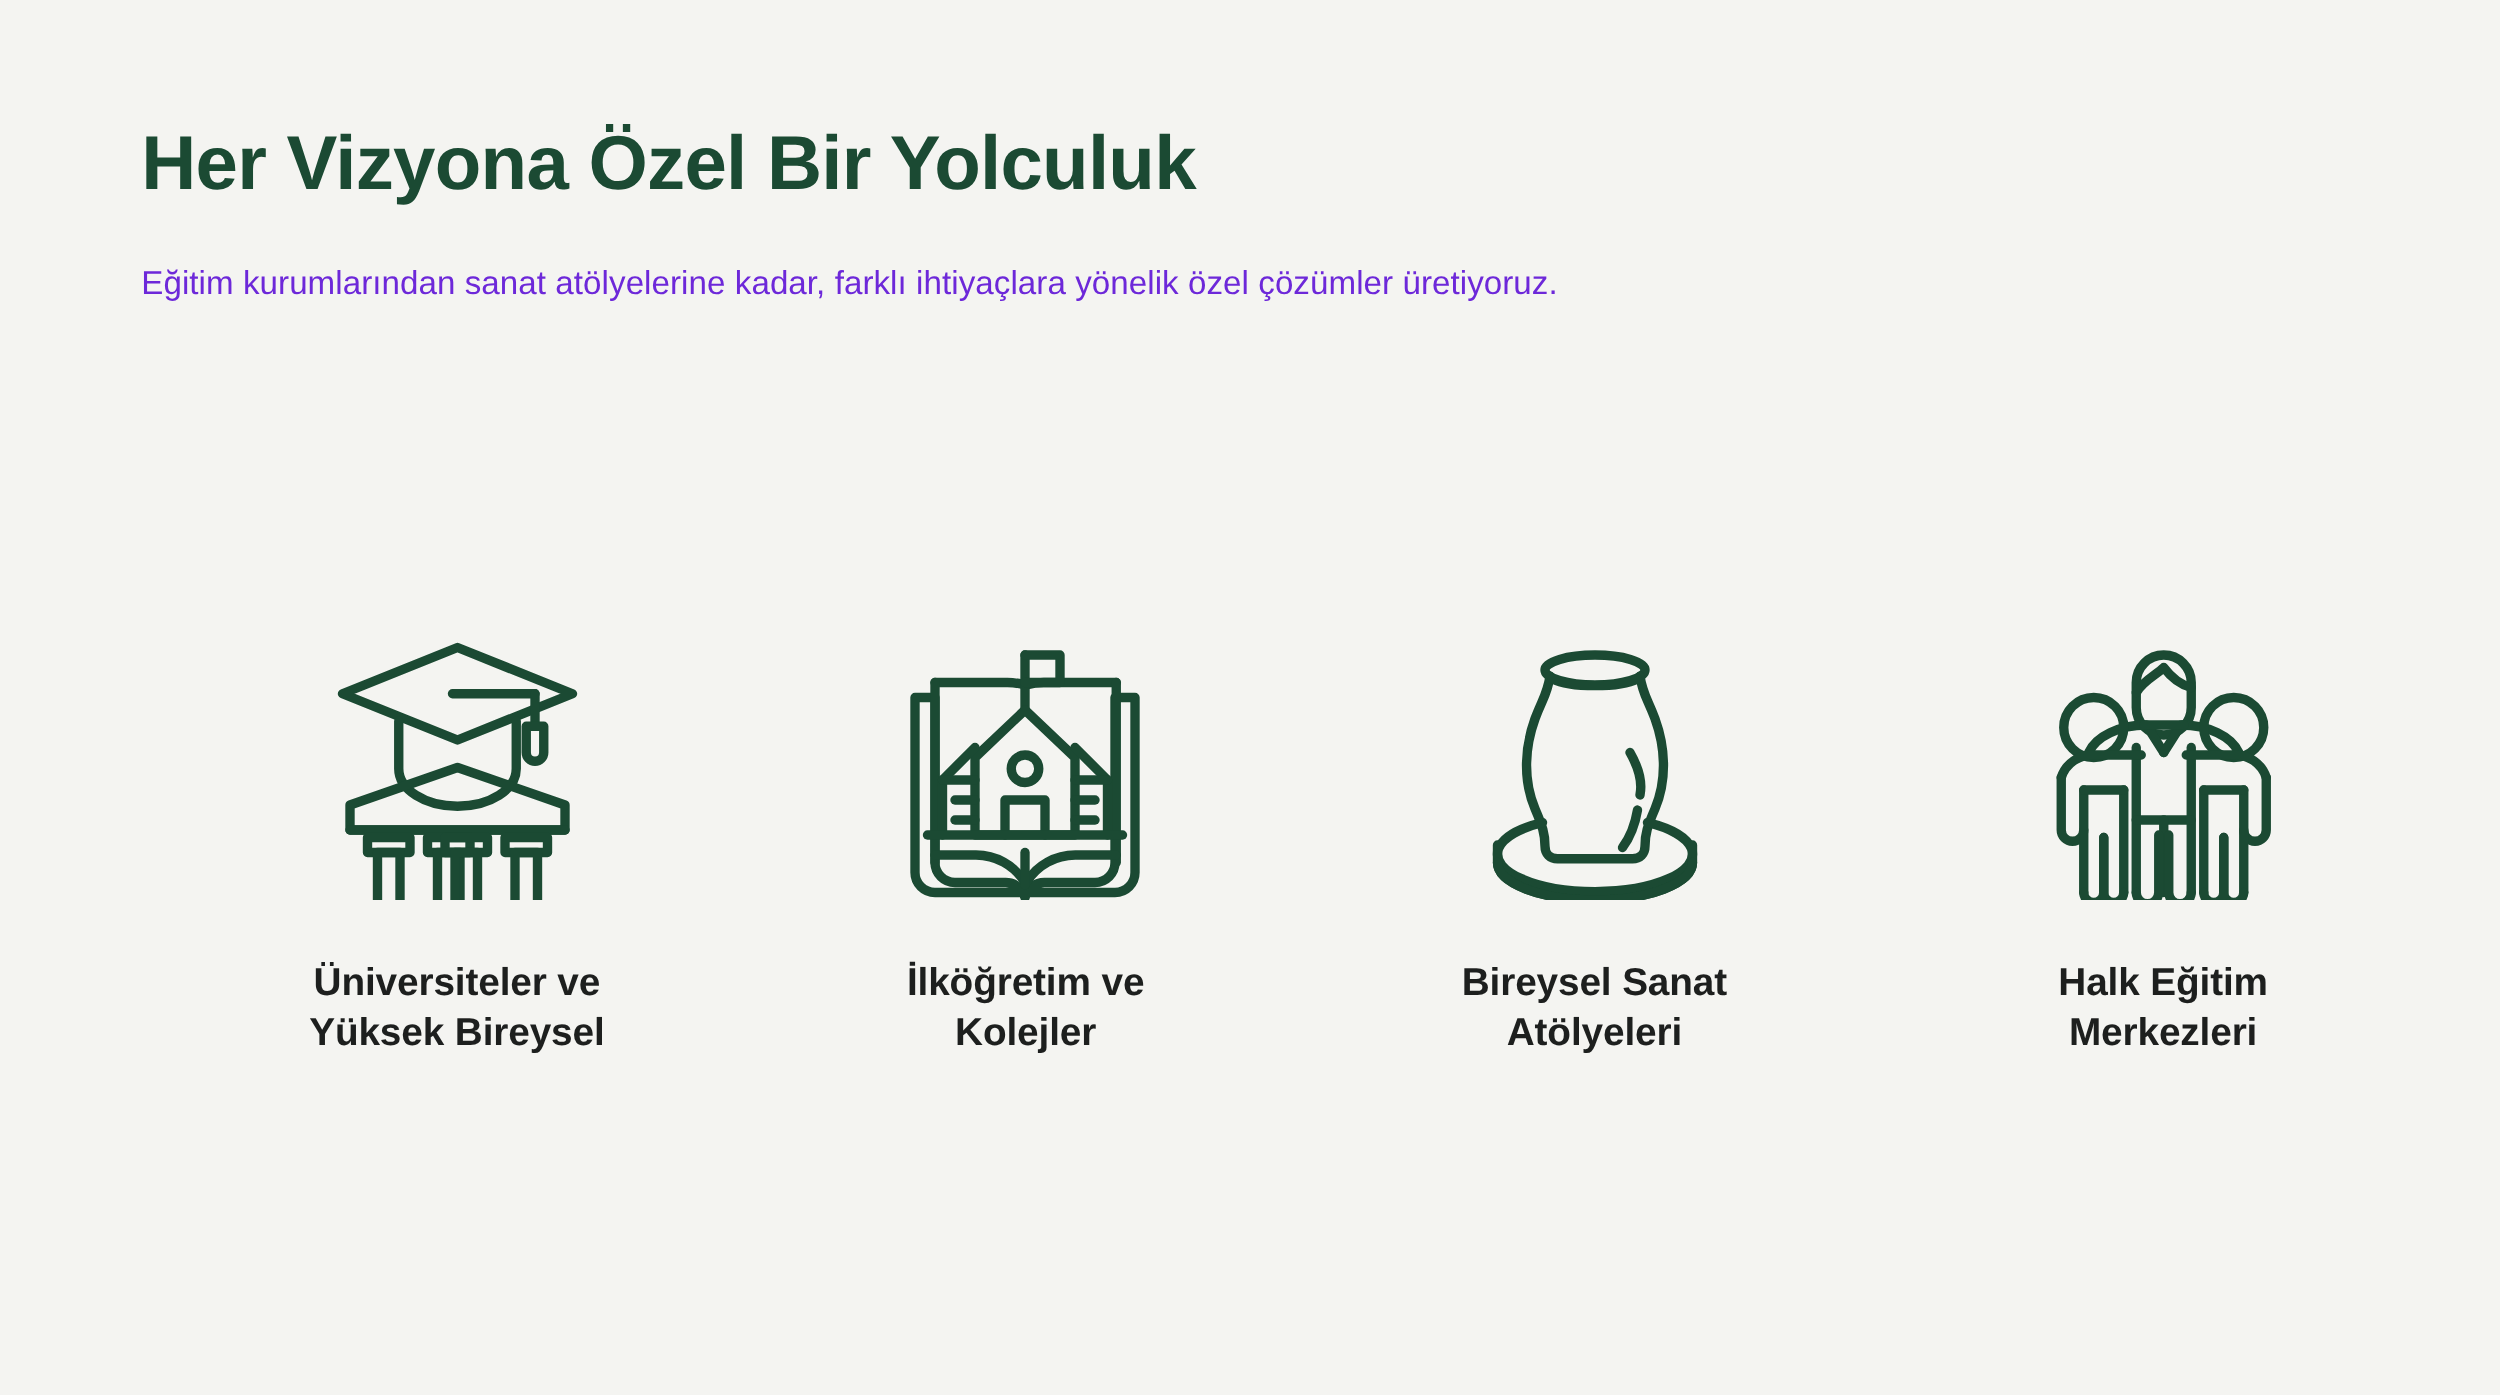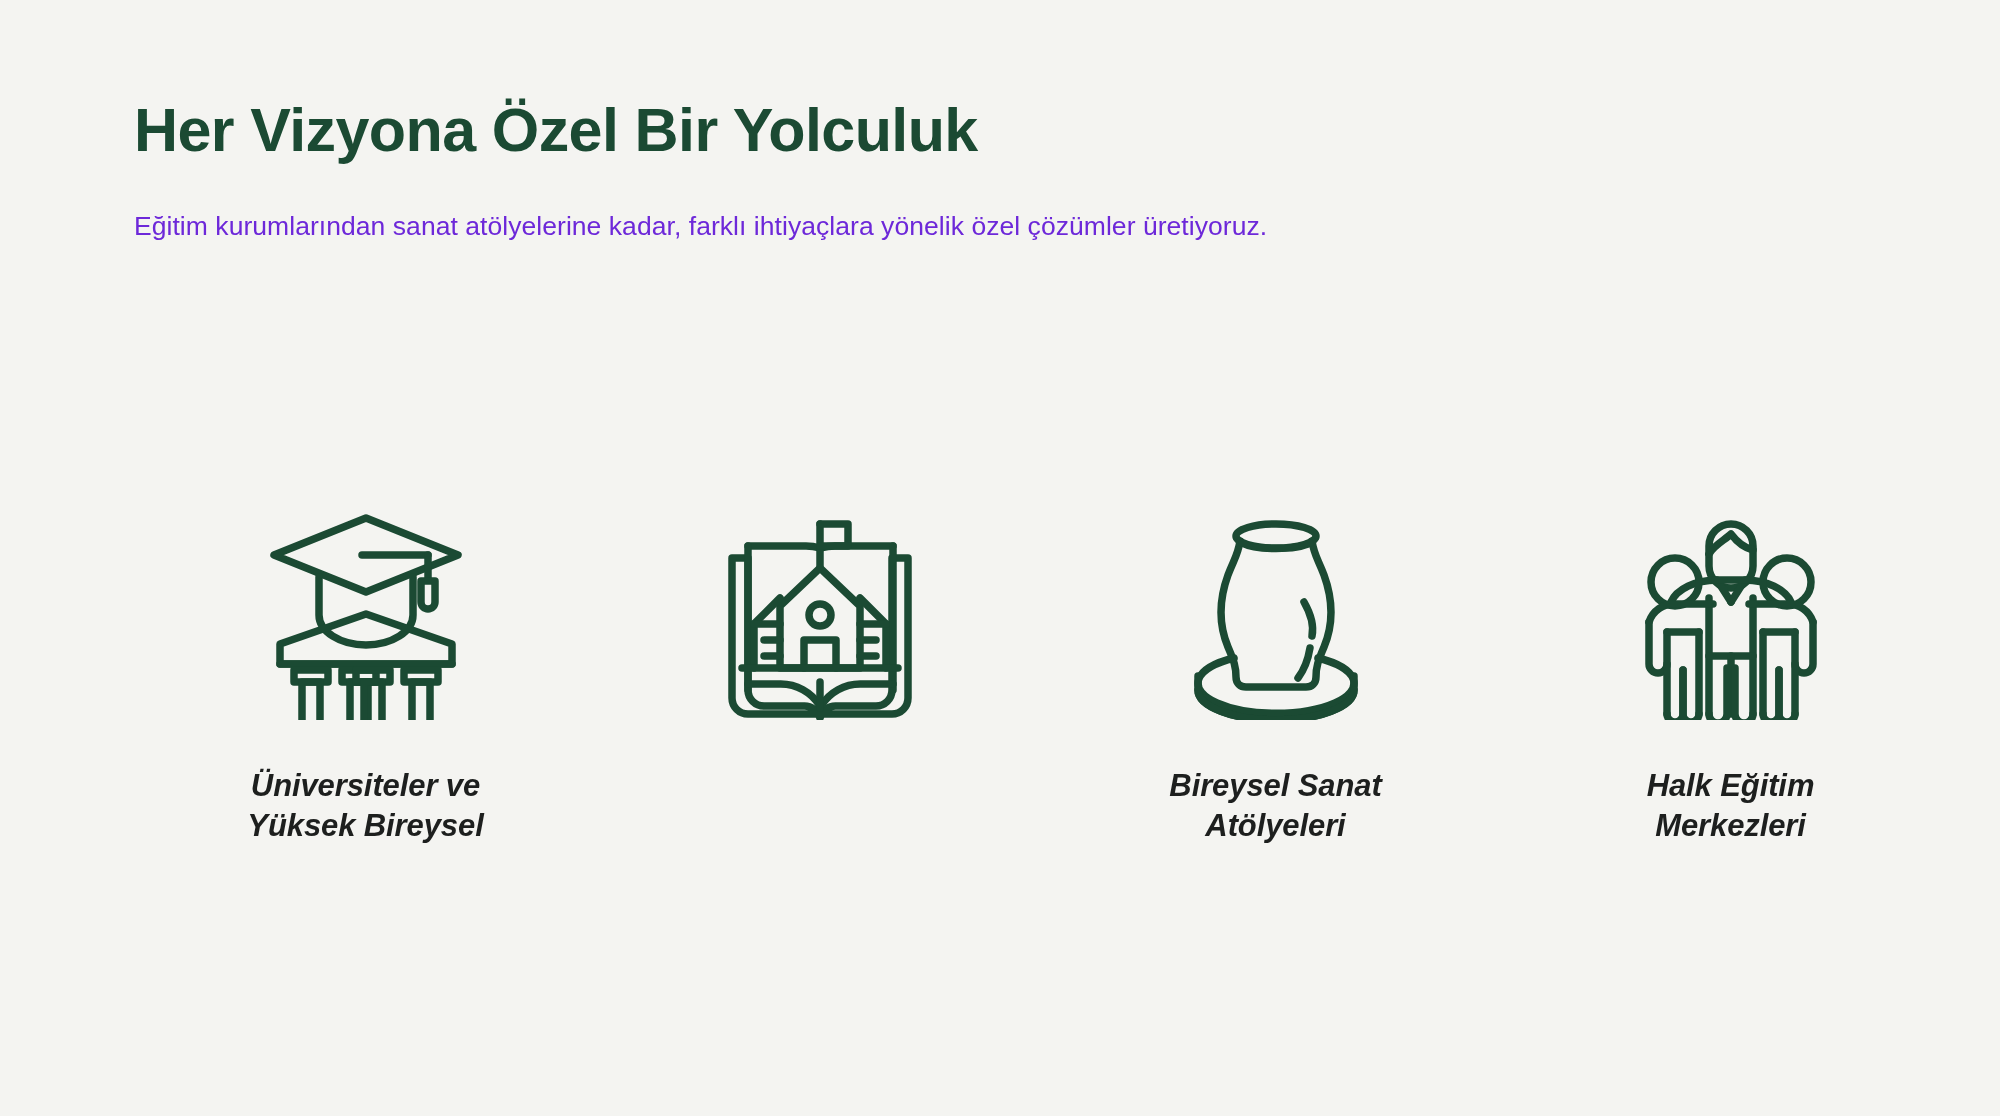--- a/index.html
+++ b/index.html
@@ -19,21 +19,20 @@
     height: 1116px;
     background: #f4f4f1;
   }
 
   
   .header-block {
     position: absolute;
     left: 113px;
     top: 98px;
     width: 1700px;
-    margin-left: 21px;
   }
   .page-title {
     font-size: 61px;
     line-height: 1.08;
     font-weight: 700;
     letter-spacing: -0.6px;
     color: #1b4a33;
     white-space: nowrap;
   }
   .page-subtitle {
@@ -72,21 +71,20 @@
   }
   .card-icon svg { display: block; }
   .card-label {
     margin-top: 26px;
     font-size: 31px;
     line-height: 1.30;
     font-weight: 700;
     color: #1d1f1e;
     text-align: center;
     letter-spacing: -0.1px;
-    font-style: italic;
   }
   .card-label .lbl-line { display: block; white-space: nowrap; }
 </style>
 </head>
 <body>
 
 <div class="page">
 
   <div class="header-block">
     <h1 class="page-title">Her Vizyona Özel Bir Yolculuk</h1>
@@ -172,20 +170,24 @@
           <path d="M86 158 v-28 h32 v28"></path>
 
           <path d="M46 130 h16"></path>
           <path d="M46 146 h16"></path>
 
           <path d="M142 130 h16"></path>
           <path d="M142 146 h16"></path>
 
           <path d="M24 158 H180"></path>
         </svg>
+      </div>
+      <div class="card-label">
+        <span class="lbl-line">İlköğretim ve</span>
+        <span class="lbl-line">Kolejler</span>
       </div>
     </div>
 
     <div class="card">
       <div class="card-icon">
         <svg width="200" height="210" viewBox="0 0 200 210" fill="none" stroke="#1b4a33" stroke-width="7.5" stroke-linecap="round" stroke-linejoin="round">
 
           <ellipse cx="100" cy="26" rx="40" ry="12"></ellipse>
 
           <path d="M64 31 c-2 14 -6 18 -12 34 c-8 22 -10 48 0 72 c6 14 8 20 8 30 c0 6 4 10 10 10 h60 c6 0 10 -4 10 -10 c0 -10 2 -16 8 -30 c10 -24 8 -50 0 -72 c-6 -16 -10 -20 -12 -34"></path>

